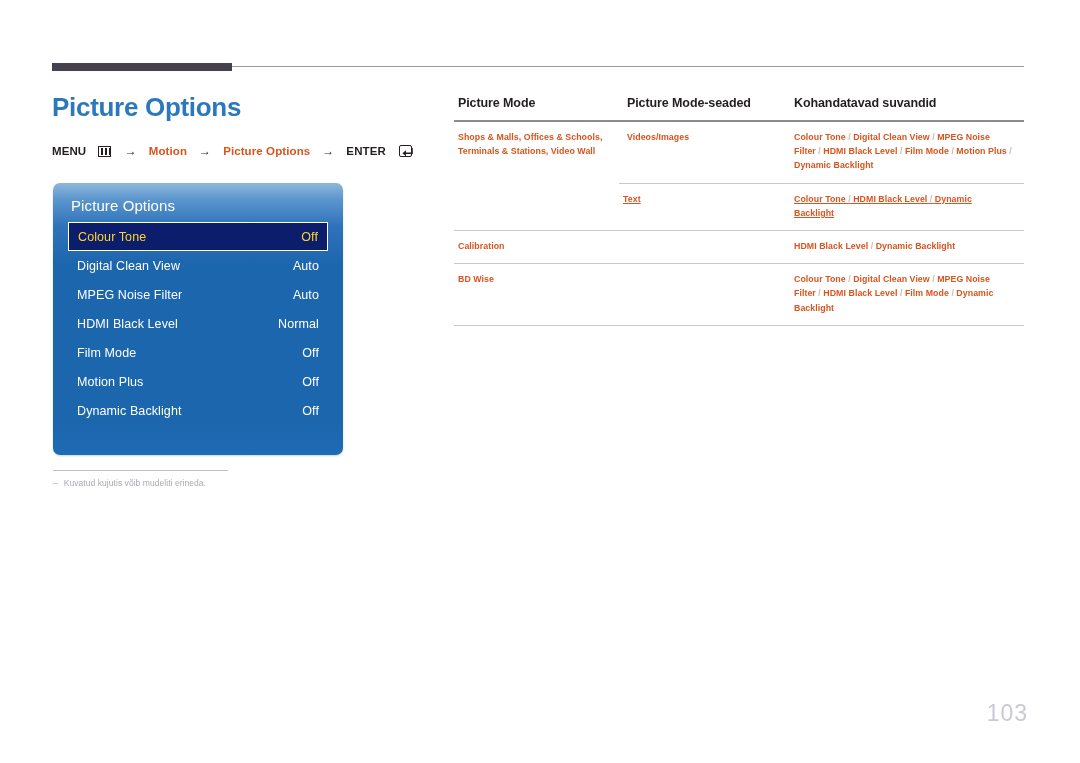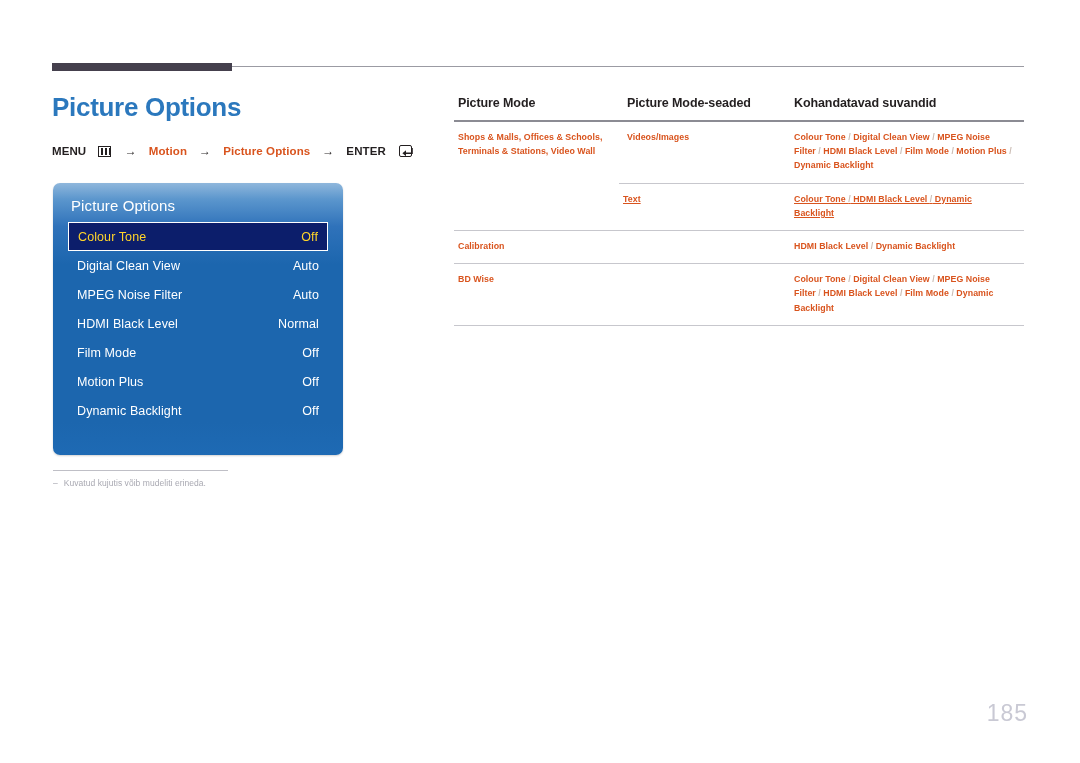--- a/index.html
+++ b/index.html
@@ -337,13 +337,13 @@
 
       <tr class="rule-bottom">
         <td></td>
           <td></td>
           <td></td>
       </tr>
     </tbody>
   </table>
 </div>
 
-<div class="page-num">185</div>
+<div class="page-num">103</div>
 
 </body></html>

